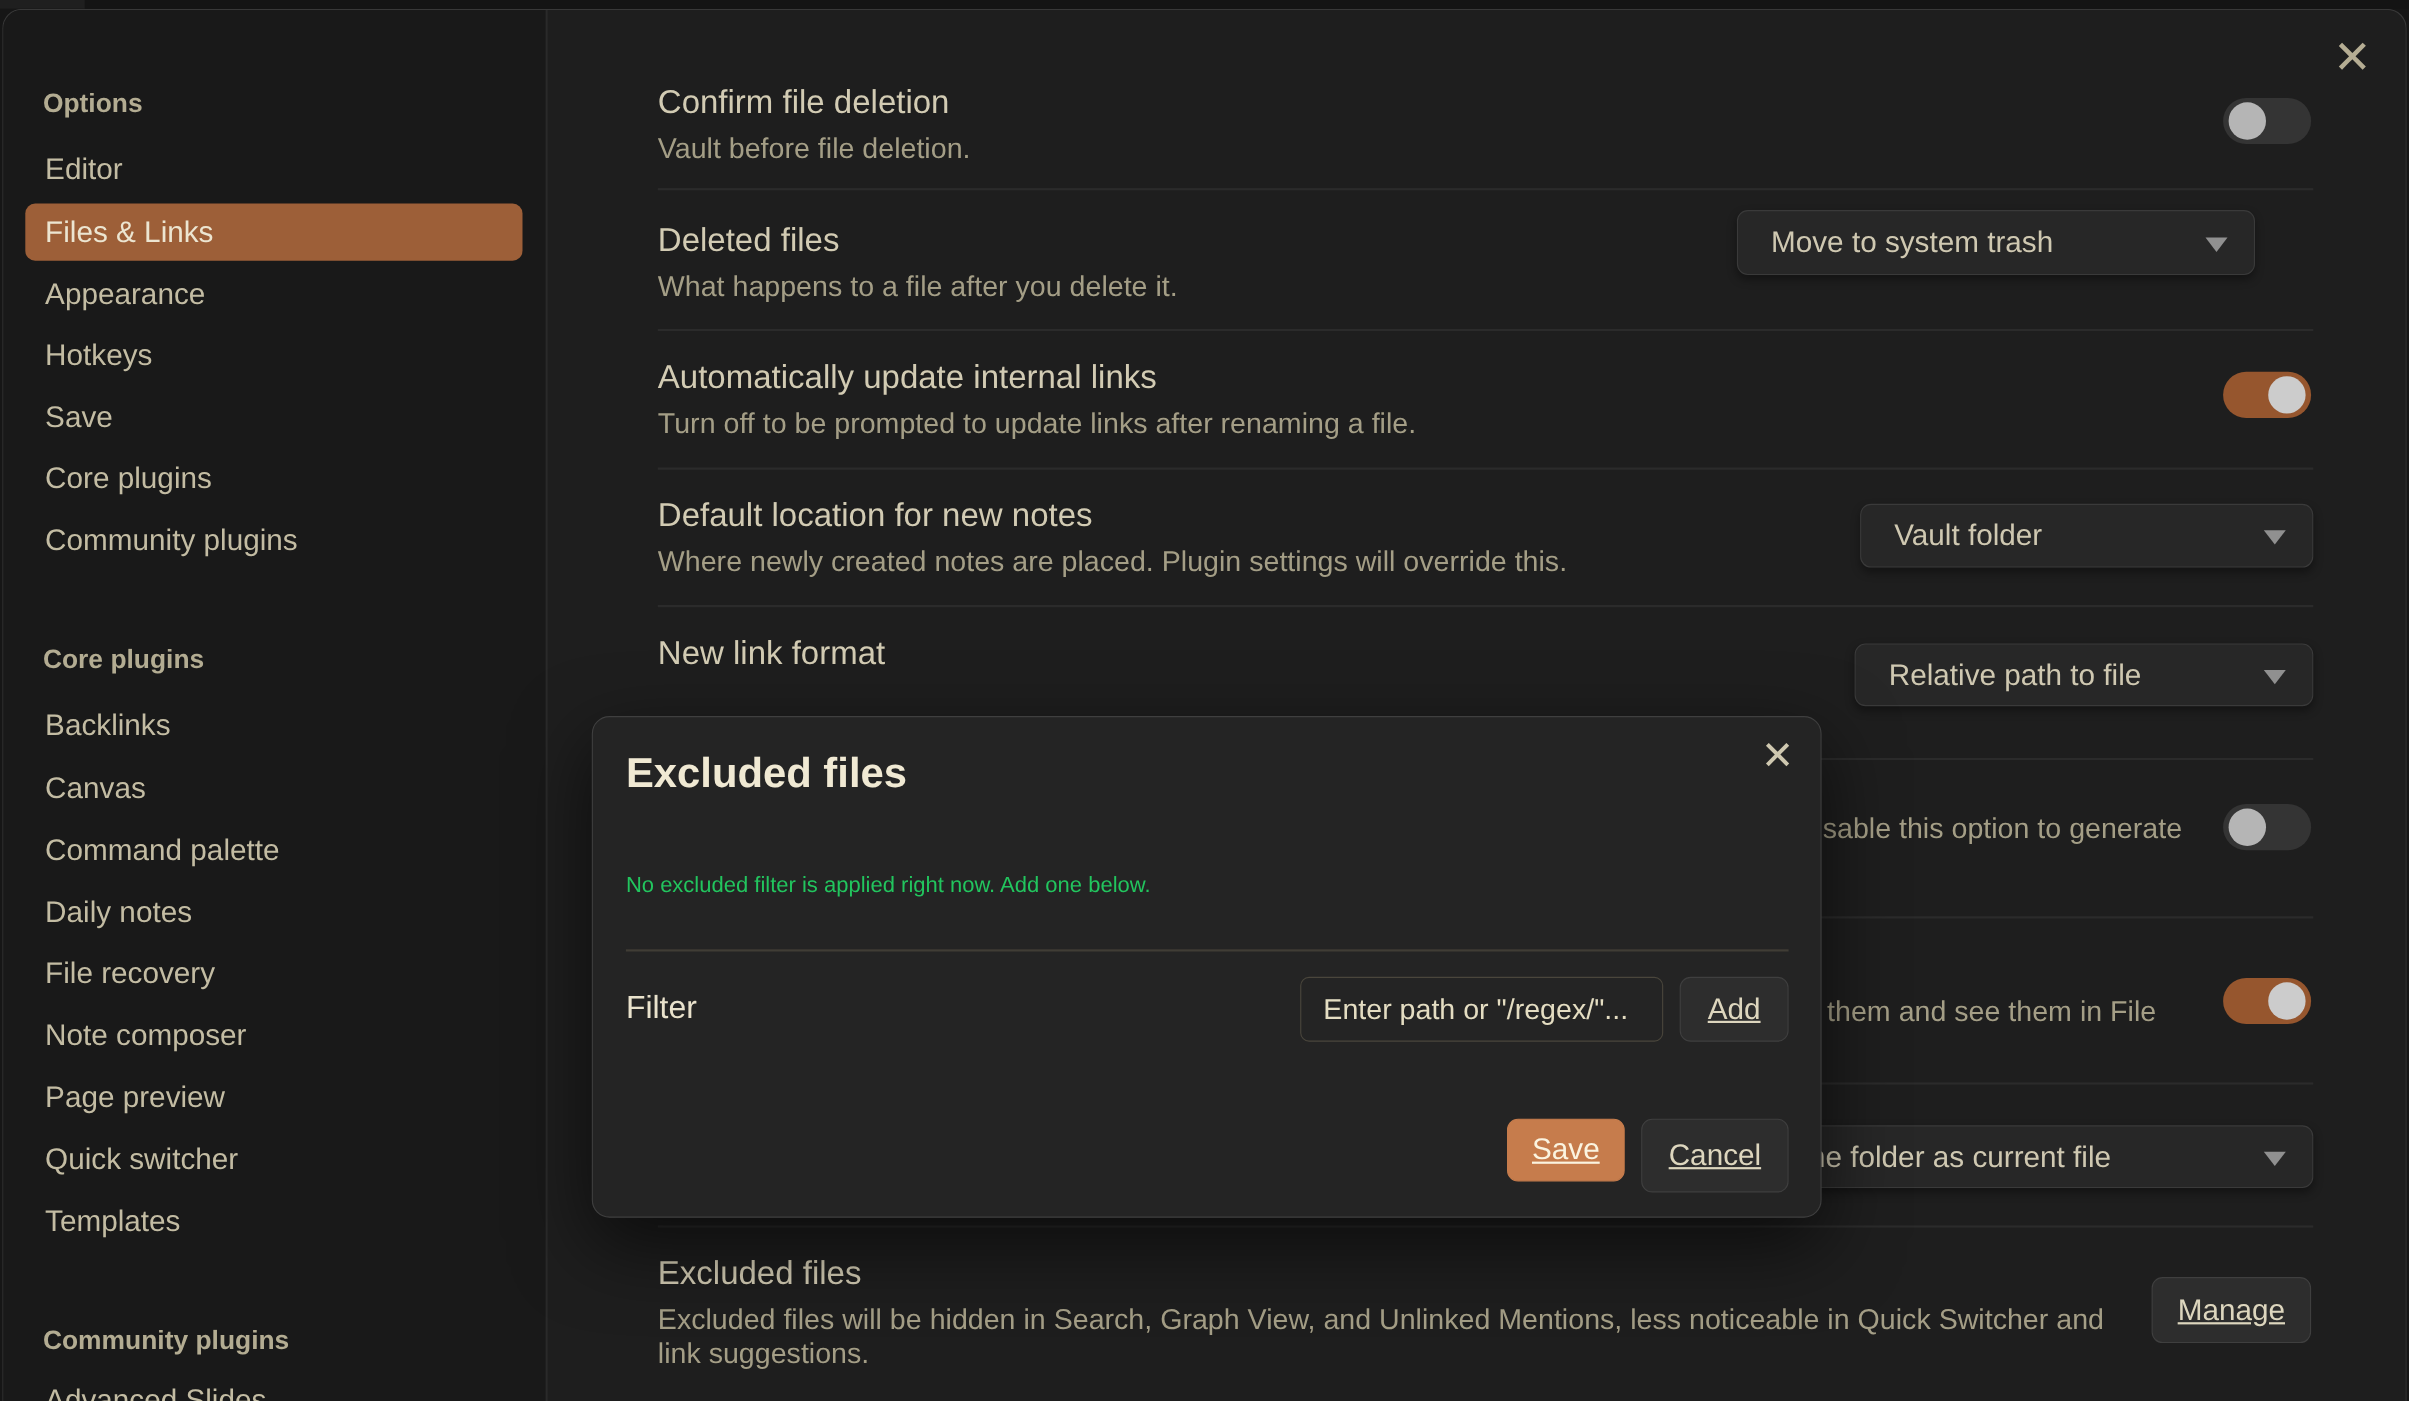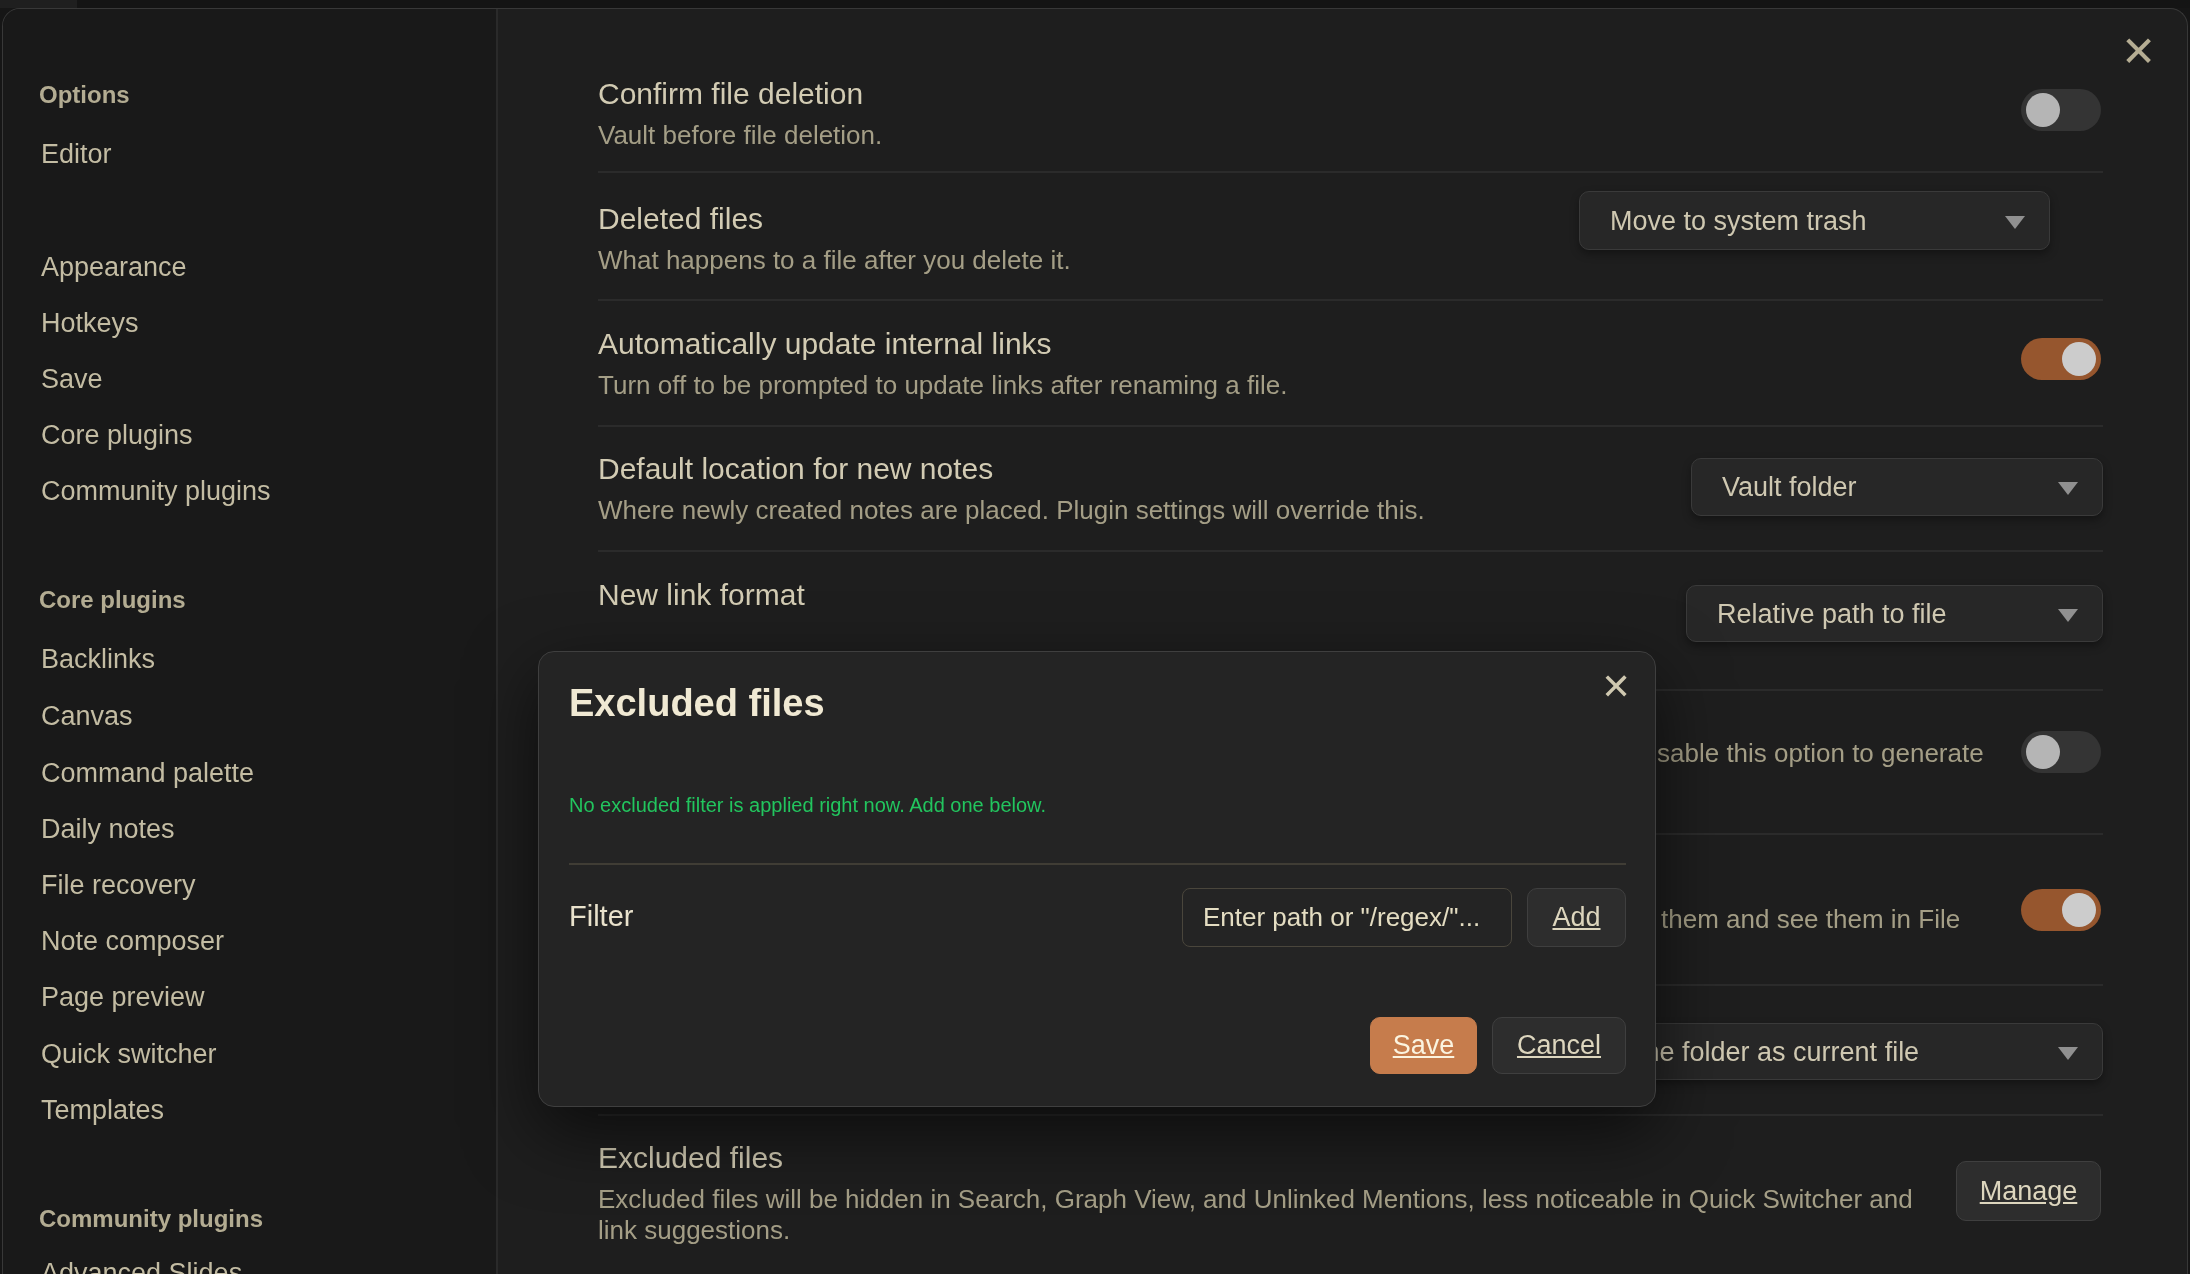--- a/index.html
+++ b/index.html
@@ -72,20 +72,21 @@
 
 <div class="top-strip">
   <div class="top-strip-tab"></div>
 </div>
 
 <div class="window">
 
   <div class="sidebar">
     <div class="side-header" style="top:72px">Options</div>
     <div class="side-item" style="top:119px">Editor</div>
+    <div class="side-item selected" style="top:176px">Files &amp; Links</div>
     <div class="side-item" style="top:232px">Appearance</div>
     <div class="side-item" style="top:288px">Hotkeys</div>
     <div class="side-item" style="top:344px">Save</div>
     <div class="side-item" style="top:400px">Core plugins</div>
     <div class="side-item" style="top:456px">Community plugins</div>
 
     <div class="side-header" style="top:577px">Core plugins</div>
     <div class="side-item" style="top:624px">Backlinks</div>
     <div class="side-item" style="top:681px">Canvas</div>
     <div class="side-item" style="top:738px">Command palette</div>
@@ -164,14 +165,14 @@
 
 <div class="modal">
   <div class="modal-title">Excluded files</div>
   <div class="modal-close">✕</div>
   <div class="modal-msg">No excluded filter is applied right now. Add one below.</div>
   <div class="modal-divider"></div>
   <div class="filter-label">Filter</div>
   <input class="filter-input" type="text" placeholder="Enter path or &quot;/regex/&quot;..." style="">
   <div class="btn dark" style="left:988px; top:236px; width:99px; height:59px">Add</div>
   <div class="btn accent" style="left:831px; top:365px; width:107px; height:57px">Save</div>
-  <div class="btn dark" style="left:953px; top:365px; width:134px; height:57px">Cancel</div>
+  <div class="btn dark" style="left:953px; top:365px; width:134px; height:67px">Cancel</div>
 </div>
 
 </body></html>

